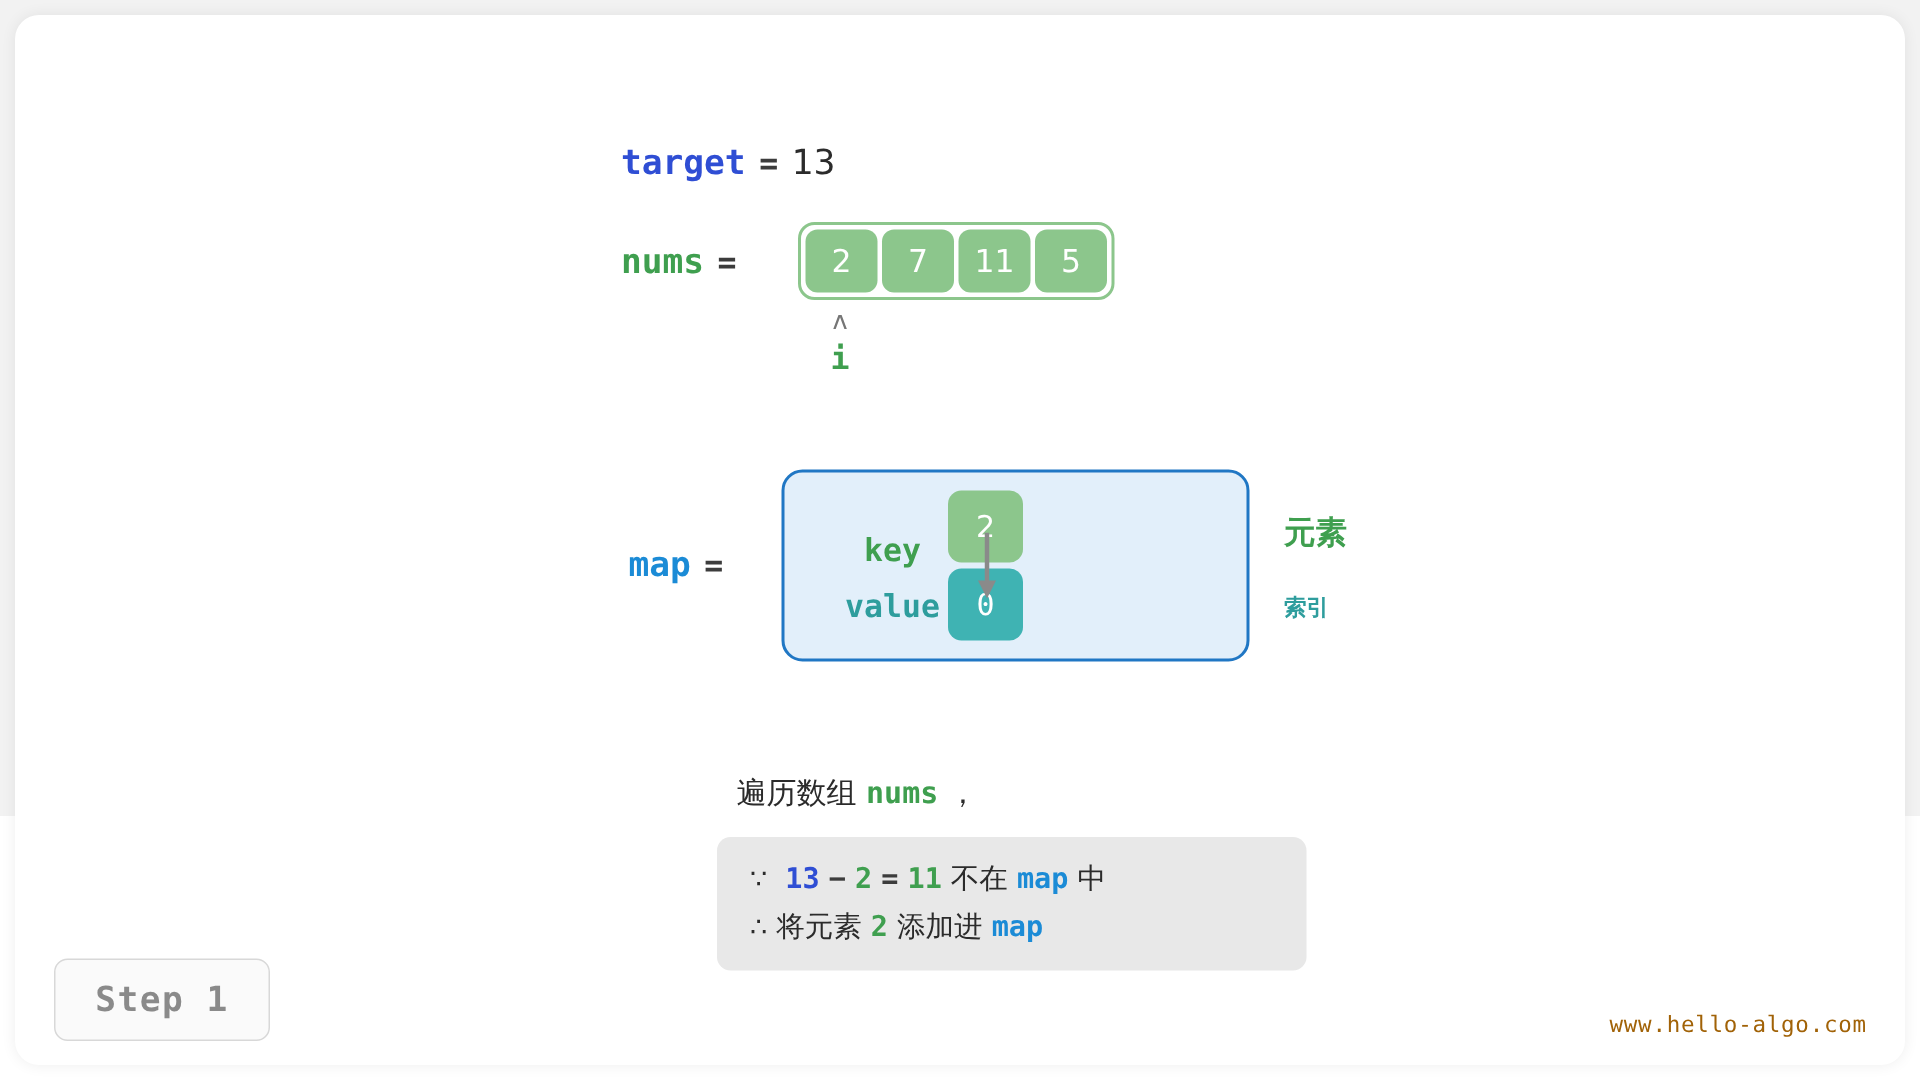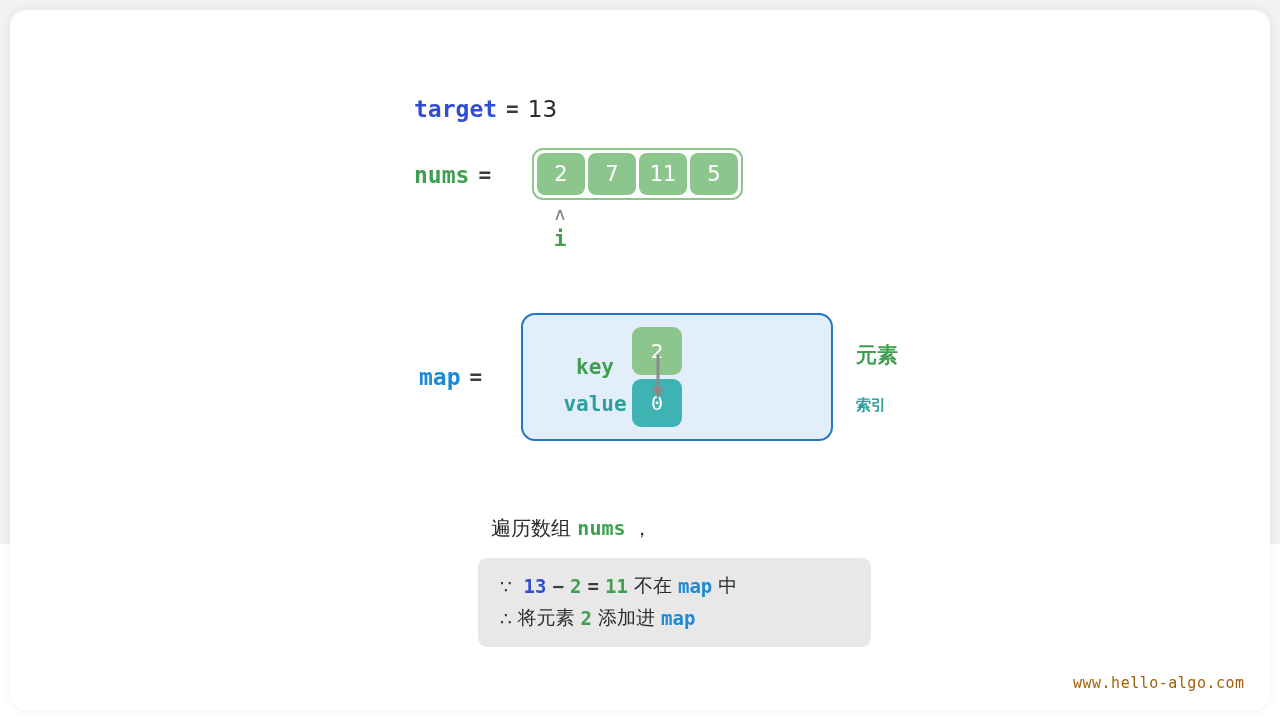--- a/index.html
+++ b/index.html
@@ -430,15 +430,16 @@
     </div>
     <div class="note-line">
       <span class="sym">∴</span>
       <span> 将元素 </span>
       <span class="green">2</span>
       <span> 添加进 </span>
       <span class="lblue">map</span>
     </div>
   </div>
 
+  <div id="step-badge">Step 1</div>
 
   <div id="watermark">www.hello-algo.com</div>
 </div>
 
 </body></html>

